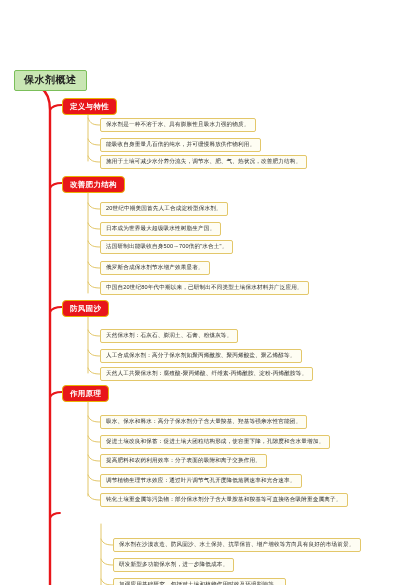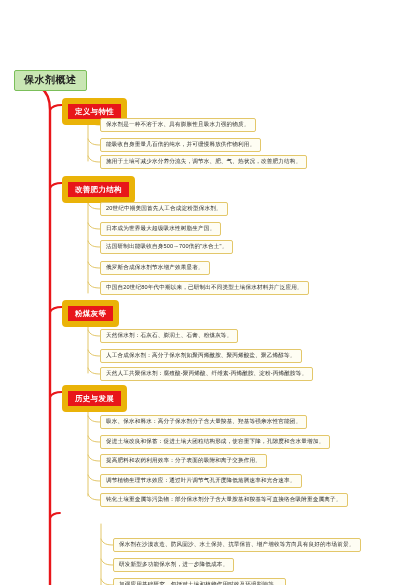--- a/index.html
+++ b/index.html
@@ -27,21 +27,21 @@
     font-size:10px;
     font-weight:bold;
     letter-spacing:.5px;
     line-height:12px;
   }
 
   
   .topic-node{
     padding:2.5px 7px 3px 7px;
     background:#e8161a;
-    border:6px solid #eab308;
+    border:1px solid #eab308;
     border-radius:4px;
     color:#ffffff;
     font-size:7.5px;
     font-weight:bold;
     line-height:9px;
     letter-spacing:.3px;
   }
 
   
   .leaf-node{
@@ -114,26 +114,26 @@
   <div class="node leaf-node" style="left:100px;top:90px;">能吸收自身重量几百倍的纯水，并可缓慢释放供作物利用。</div>
   <div class="node leaf-node" style="left:100px;top:107px;">施用于土壤可减少水分养分流失，调节水、肥、气、热状况，改善肥力结构。</div>
 
   <div class="node topic-node" style="left:62px;top:128px;">改善肥力结构</div>
   <div class="node leaf-node" style="left:100px;top:154px;">20世纪中期美国首先人工合成淀粉型保水剂。</div>
   <div class="node leaf-node" style="left:100px;top:174px;">日本成为世界最大超级吸水性树脂生产国。</div>
   <div class="node leaf-node" style="left:100px;top:192px;">法国研制出能吸收自身500～700倍的"水合土"。</div>
   <div class="node leaf-node" style="left:100px;top:213px;">俄罗斯合成保水剂节水增产效果显著。</div>
   <div class="node leaf-node" style="left:100px;top:233px;">中国自20世纪80年代中期以来，已研制出不同类型土壤保水材料并广泛应用。</div>
 
-  <div class="node topic-node" style="left:62px;top:252px;">粉煤灰等</div>
+  <div class="node topic-node" style="left:62px;top:252px;">防风固沙</div>
   <div class="node leaf-node" style="left:100px;top:281px;">天然保水剂：石灰石、膨润土、石膏、粉煤灰等。</div>
   <div class="node leaf-node" style="left:100px;top:301px;">人工合成保水剂：高分子保水剂如聚丙烯酰胺、聚丙烯酸盐、聚乙烯醇等。</div>
   <div class="node leaf-node" style="left:100px;top:319px;">天然人工共聚保水剂：腐殖酸-聚丙烯酸、纤维素-丙烯酰胺、淀粉-丙烯酰胺等。</div>
 
-  <div class="node topic-node" style="left:62px;top:337px;">历史与发展</div>
+  <div class="node topic-node" style="left:62px;top:337px;">作用原理</div>
   <div class="node leaf-node" style="left:100px;top:367px;">吸水、保水和释水：高分子保水剂分子含大量羧基、羟基等强亲水性官能团。</div>
   <div class="node leaf-node" style="left:100px;top:387px;">促进土壤改良和保蓄：促进土壤大团粒结构形成，使容重下降，孔隙度和含水量增加。</div>
   <div class="node leaf-node" style="left:100px;top:406px;">提高肥料和农药利用效率：分子表面的吸附和离子交换作用。</div>
   <div class="node leaf-node" style="left:100px;top:426px;">调节植物生理节水效应：通过叶片调节气孔开度降低蒸腾速率和光合速率。</div>
   <div class="node leaf-node" style="left:100px;top:445px;">钝化土壤重金属等污染物：部分保水剂分子含大量胺基和羧基等可直接络合吸附重金属离子。</div>
 
   <div class="node leaf-node" style="left:113px;top:490px;">保水剂在沙漠改造、防风固沙、水土保持、抗旱保苗、增产增收等方向具有良好的市场前景。</div>
   <div class="node leaf-node" style="left:113px;top:510px;">研发新型多功能保水剂，进一步降低成本。</div>
   <div class="node leaf-node" style="left:113px;top:530px;">加强应用基础研究，包括对土壤和植物作用时效及环境影响等。</div>
   <div class="node leaf-node" style="left:113px;top:550px;">建立应用分类和技术规范。</div>

